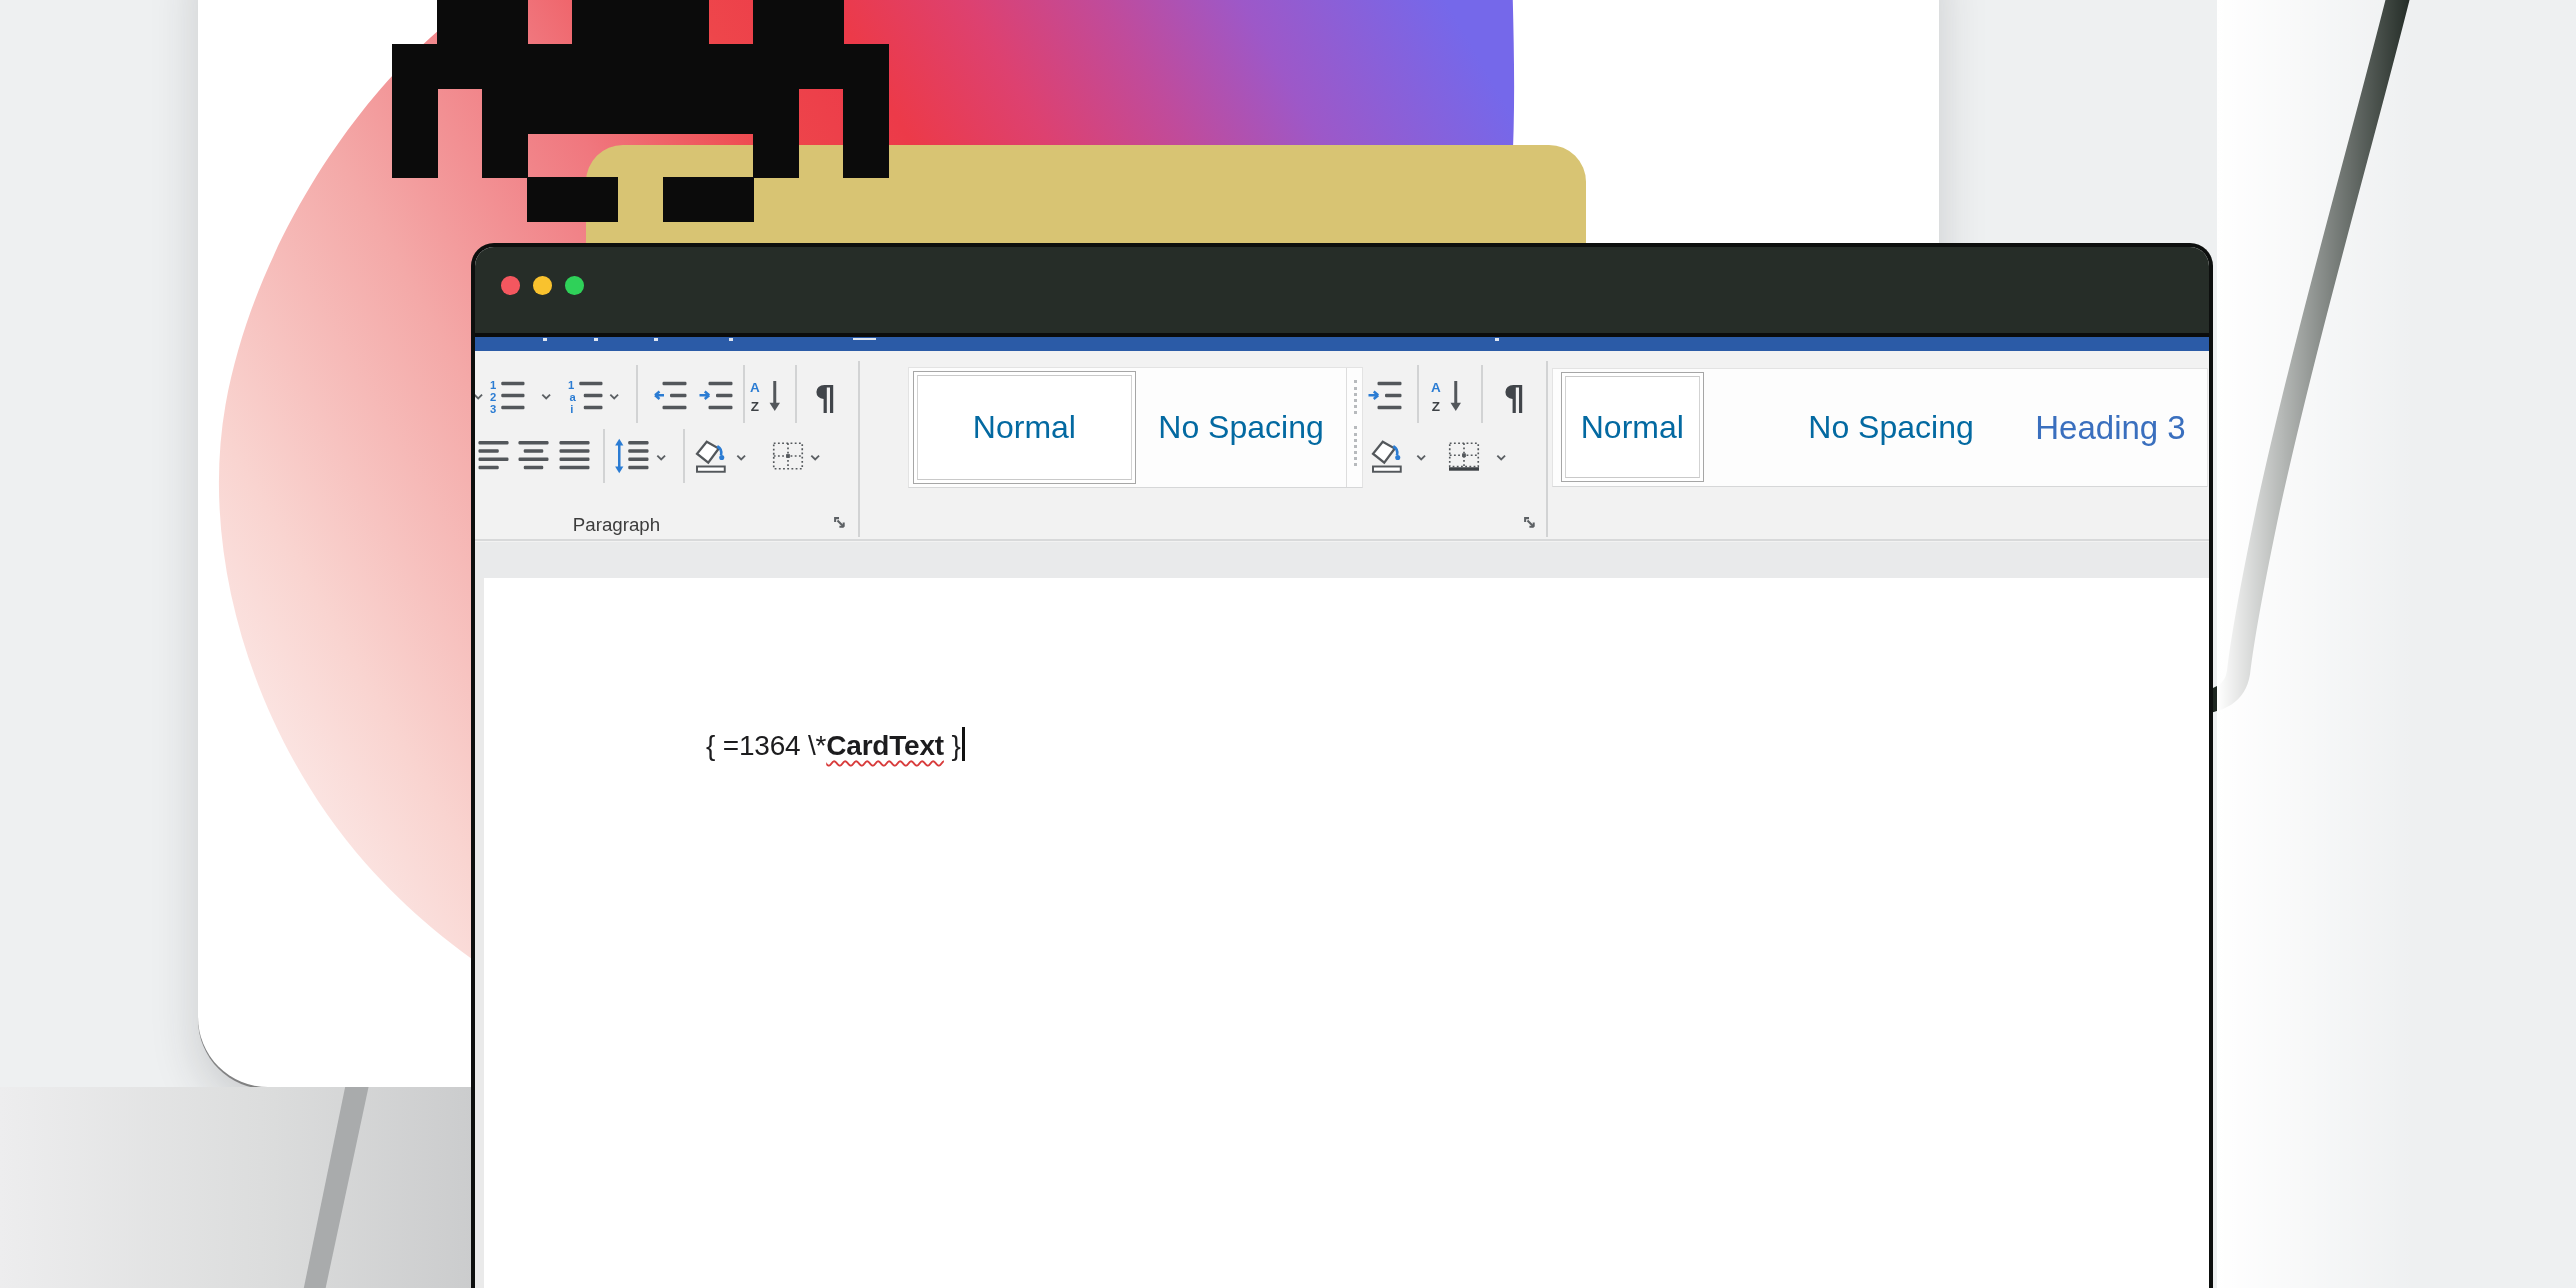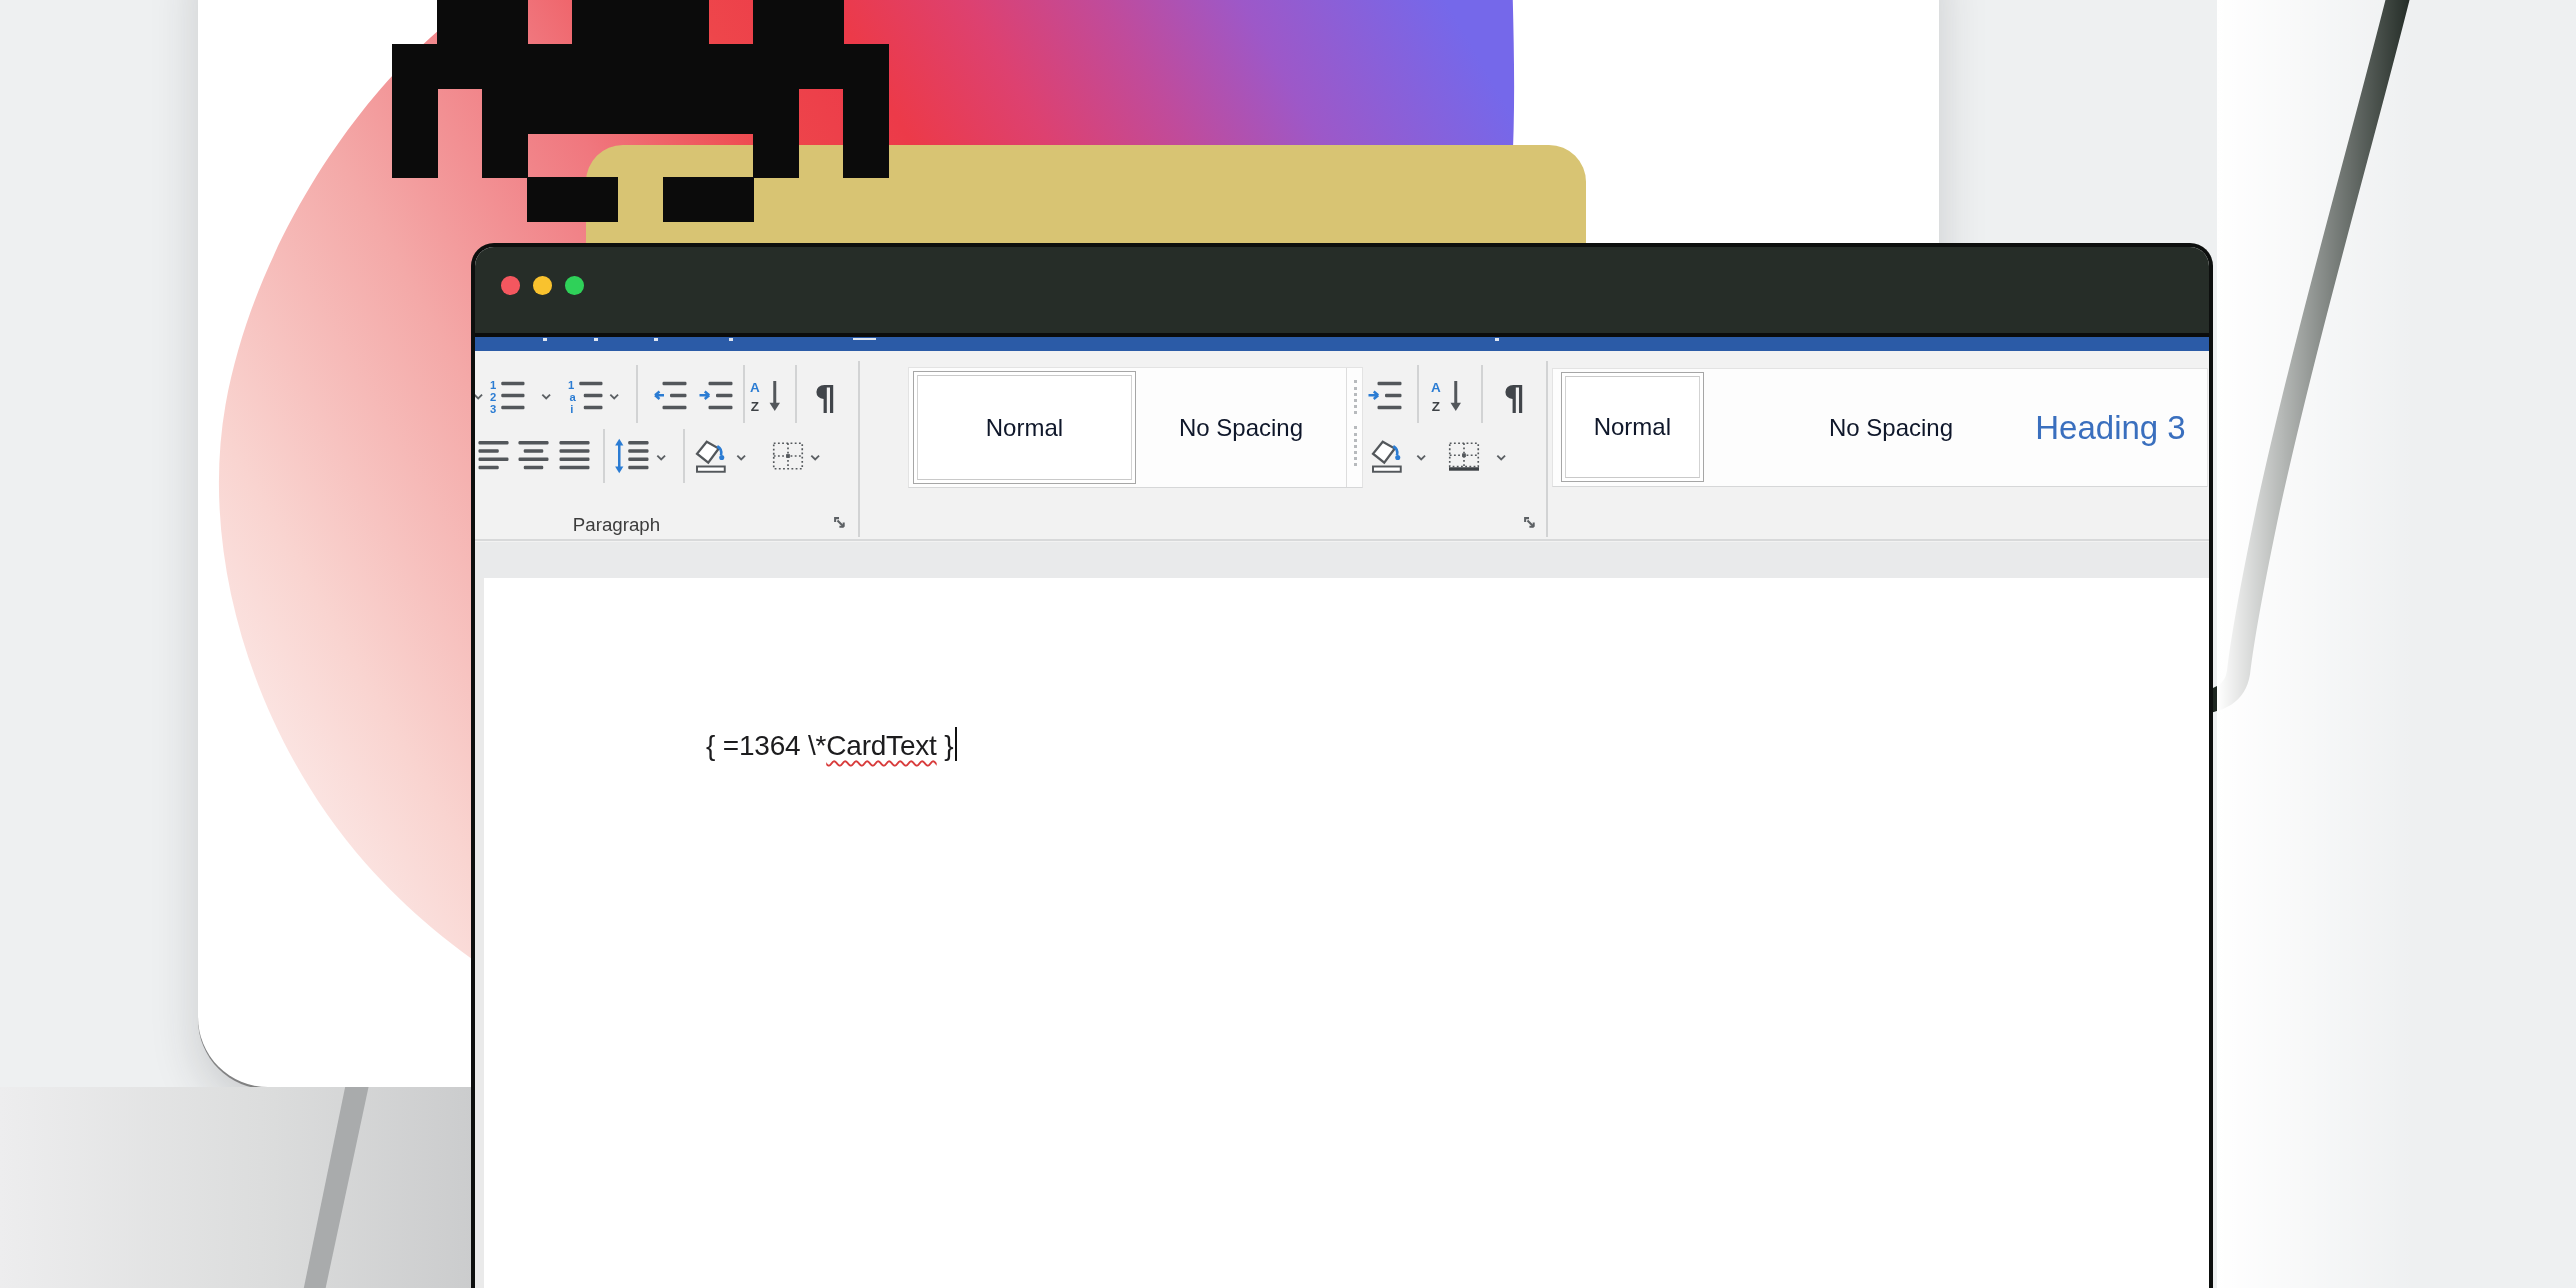--- a/index.html
+++ b/index.html
@@ -49,30 +49,30 @@
   .group-label{position:absolute;font-size:18.7px;color:#3c3c3c;text-align:center;}
   .launcher{position:absolute;width:15.6px;height:15.6px;}
   .launcher svg{width:100%;height:100%;display:block;}
 
   .gallery{position:absolute;background:#fdfdfd;border:0.8px solid #e3e3e3;
            border-bottom:1.6px solid #d6d7d8;overflow:hidden;}
   .style-frame{position:absolute;background:#fff;border:1.6px solid #a6a6a6;
                box-shadow:inset 0 0 0 3.1px #ffffff, inset 0 0 0 3.9px #c9c9c9;
                display:flex;align-items:center;justify-content:center;}
   .style-cell{position:absolute;display:flex;align-items:center;justify-content:center;}
-  .style-label{font-size:24px;color:#0f172a;}
+  .style-label{font-size:32px;color:#0369a1;}
   .style-label.h1{font-size:33px;color:#3a6fbe;}
   .scrollcol{position:absolute;right:0;top:0;width:15.6px;height:100%;border-left:0.8px solid #dddddd;}
   .dots{position:absolute;left:6.2px;width:0;border-left:3.1px dotted #b7babd;}
 
   
   .docline{position:absolute;font-size:28px;line-height:36px;color:#1c1c1e;
            letter-spacing:-0.2px;white-space:nowrap;}
   .misspell{text-decoration:underline wavy #d83b3b;text-decoration-thickness:2.3px;
-            text-underline-offset:5.4px;text-decoration-skip-ink:none;}
+            text-underline-offset:5.4px;text-decoration-skip-ink:none;font-weight:bold;}
   .caret{display:inline-block;width:2.3px;height:34px;background:#111;
          vertical-align:-6.2px;margin-left:1.6px;}
 </style>
 </head>
 <body>
 
 <div id="scene">
 
   <div class="card"></div>
 

